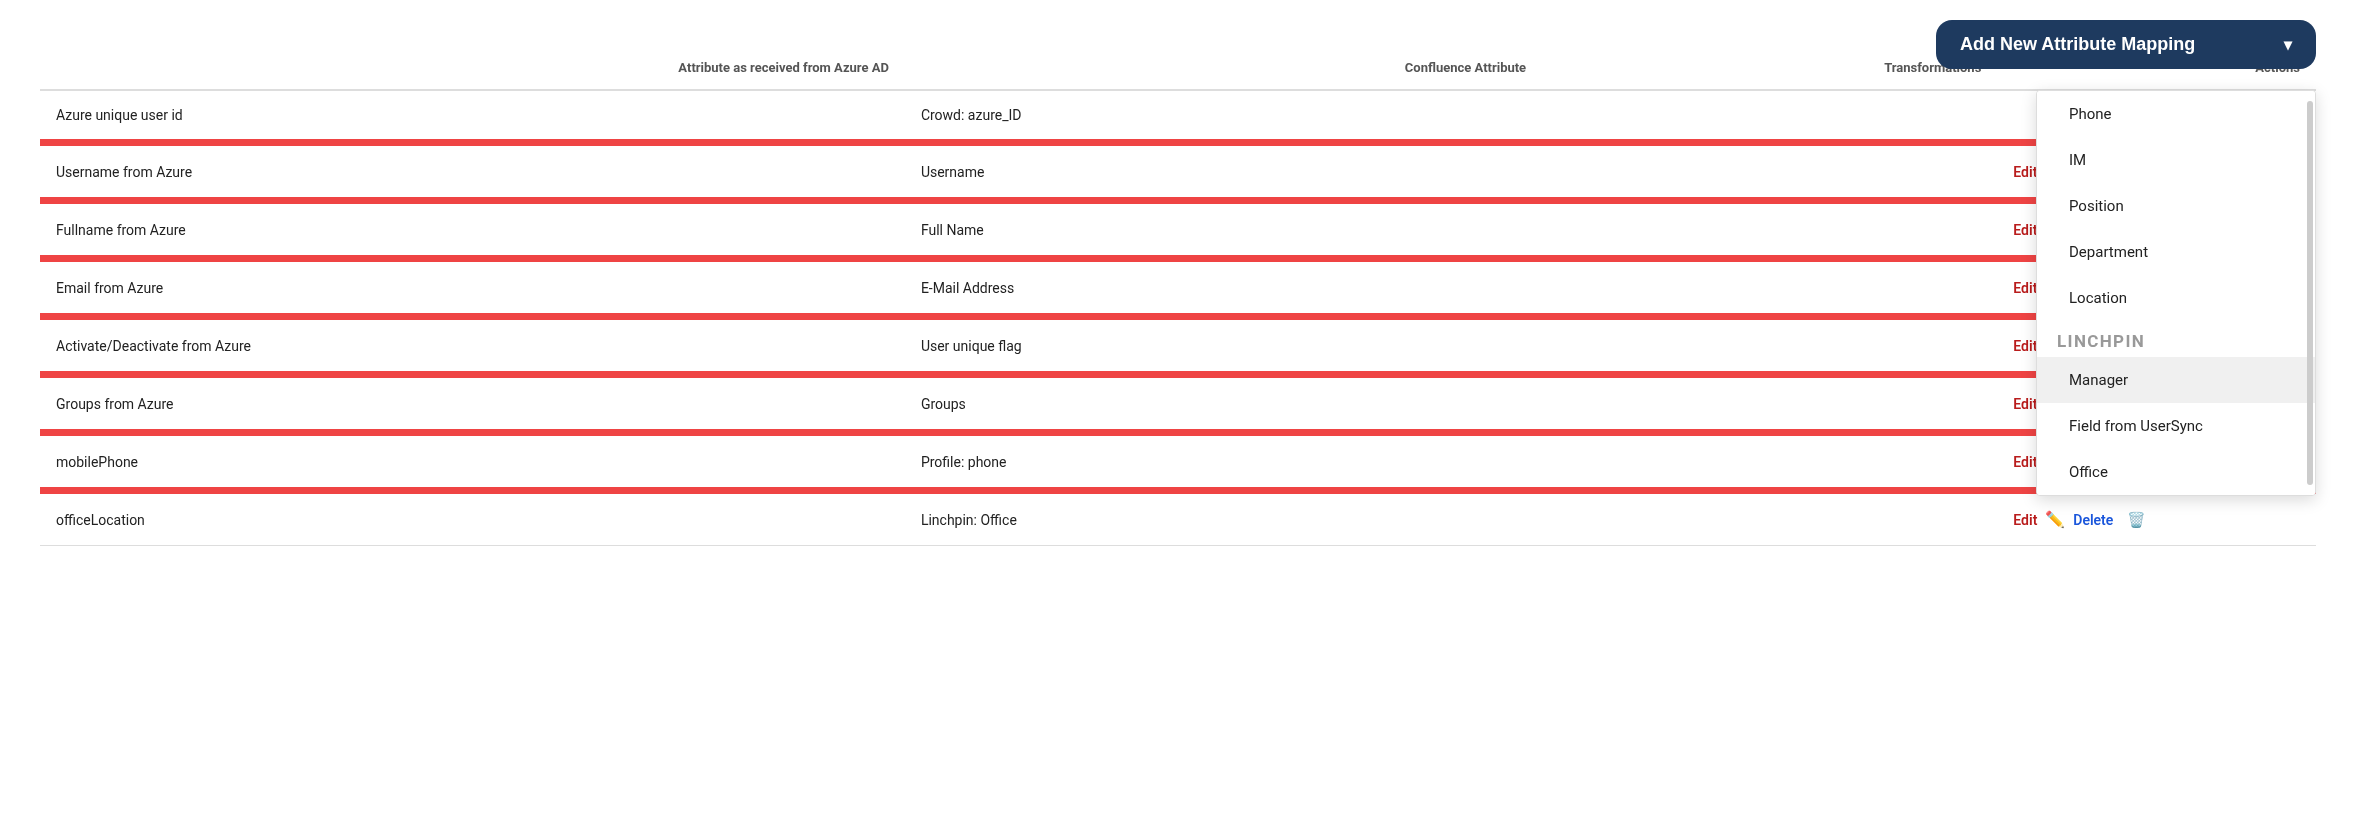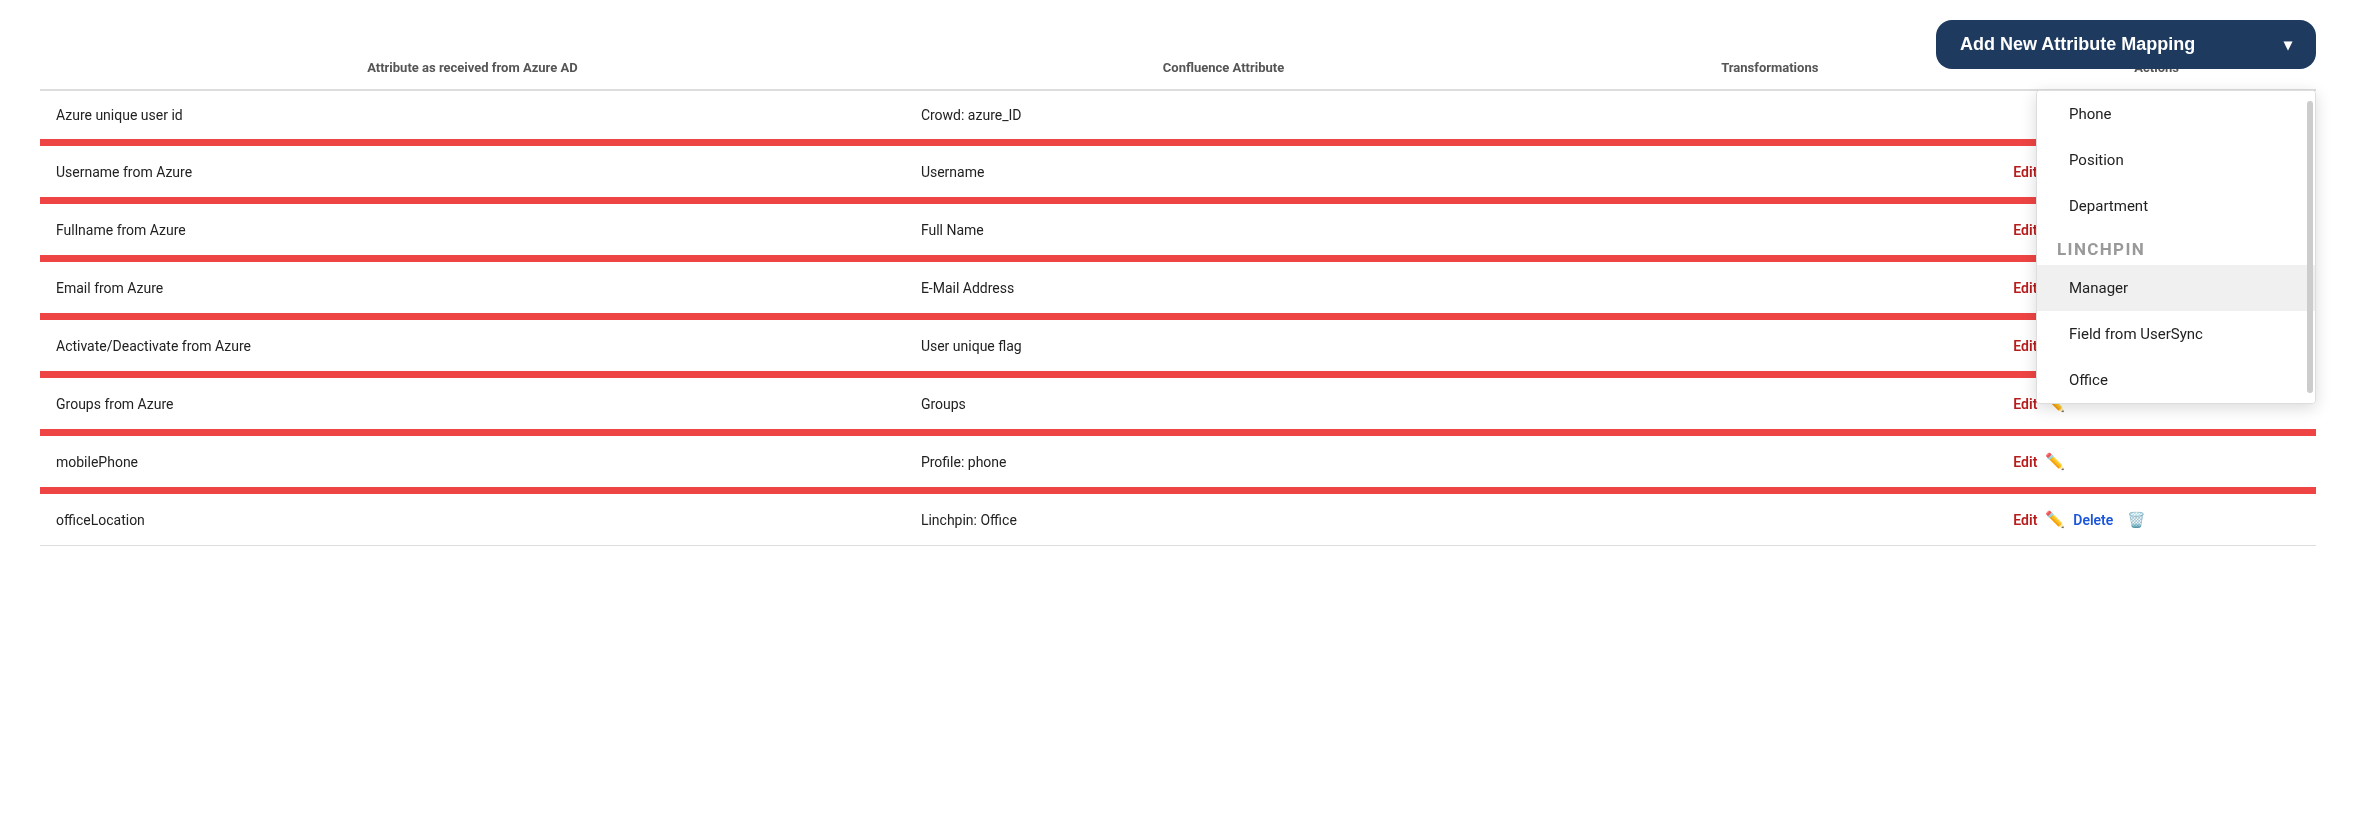--- a/index.html
+++ b/index.html
@@ -50,21 +50,21 @@
     .attr-table {
       width: 100%;
       border-collapse: collapse;
     }
 
     .attr-table thead tr {
       border-bottom: 2px solid #ddd;
     }
 
     .attr-table th {
-      text-align: center;
+      text-align: right;
       padding: 10px 16px 14px 16px;
       font-weight: 700;
       font-size: 13px;
       color: #555;
       white-space: nowrap;
     }
 
     .attr-table th:nth-child(1) { width: 38%; }
     .attr-table th:nth-child(2) { width: 28%; }
     .attr-table th:nth-child(3) { width: 20%; }
@@ -177,30 +177,36 @@
         <span>Add New Attribute Mapping</span>
         <span class="chevron">▾</span>
       </button>
 
       <div class="dropdown-menu">
 
         <div class="dropdown-item">
           <span>Phone</span>
         </div>
 
+        <div class="dropdown-item">
+          <span>IM</span>
+        </div>
 
 
         <div class="dropdown-item">
           <span>Position</span>
         </div>
 
         <div class="dropdown-item">
           <span>Department</span>
         </div>
 
+        <div class="dropdown-item">
+          <span>Location</span>
+        </div>
 
         <div class="dropdown-item section-label">
           <span>LINCHPIN</span>
         </div>
 
         <div class="dropdown-item highlighted">
           <span>Manager</span>
         </div>
 
         <div class="dropdown-item">

